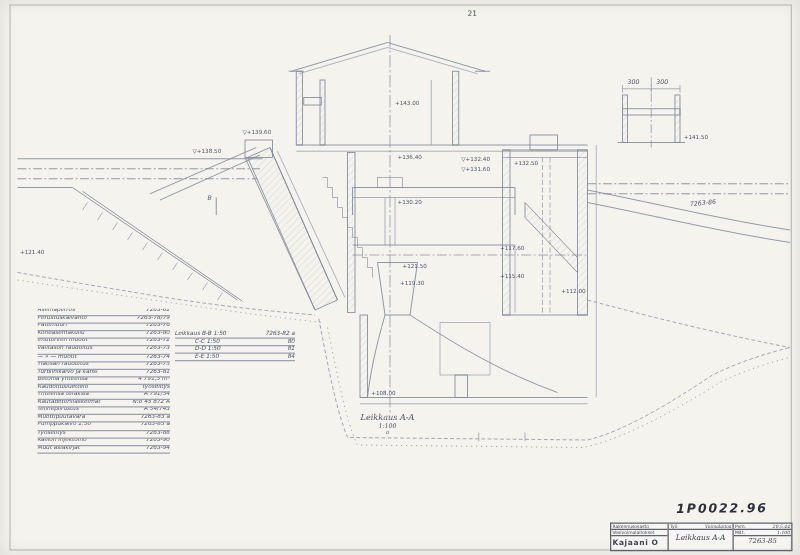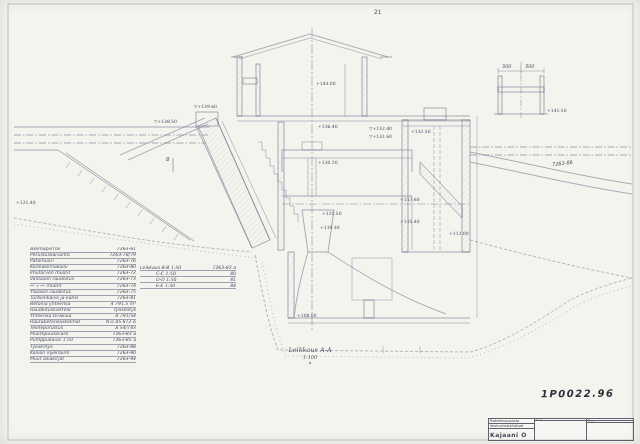--- a/index.html
+++ b/index.html
@@ -16,33 +16,33 @@
   .reflist{position:absolute;left:30px;top:247px;width:106px;}
   .refrow{display:flex;justify-content:space-between;font-size:4.6px;line-height:4.6px;height:5.1px;
     font-style:italic;color:#4d5468;border-bottom:.5px solid #9ba1af;overflow:hidden;}
   .sectable{position:absolute;left:140px;top:265px;width:96px;font-size:4.6px;font-style:italic;color:#4d5468;}
   .sechead{display:flex;justify-content:space-between;border-bottom:.5px solid #9ba1af;line-height:5px;}
   .secrow{display:flex;justify-content:space-between;border-bottom:.5px solid #9ba1af;padding-left:16px;line-height:5px;}
   .caption{position:absolute;left:262px;top:331px;width:96px;text-align:center;font-style:italic;color:#4d5468;}
   .caption .t{font-size:6.5px;line-height:7px;display:block;}
   .caption .s{font-size:5px;line-height:6px;display:block;}
   .caption .a{font-size:4.5px;line-height:5px;display:block;}
-  .stamp{position:absolute;left:541px;top:388px;font-size:10px;font-weight:bold;font-style:italic;
+  .stamp{position:absolute;left:541px;top:402px;font-size:10px;font-weight:bold;font-style:italic;
     letter-spacing:1.5px;color:#2c3038;transform:rotate(-.5deg);}
   .tblock{position:absolute;left:488px;top:418px;width:146px;height:23px;border:.8px solid #5c616d;
     display:flex;color:#3f4452;background:rgba(255,255,255,.25);box-sizing:border-box;}
   .tb-col{display:flex;flex-direction:column;box-sizing:border-box;}
   .tb-col.c1{width:46px;border-right:.6px solid #5c616d;}
   .tb-col.c2{width:52px;border-right:.6px solid #5c616d;}
   .tb-col.c3{width:46px;}
   .tb-cell{box-sizing:border-box;border-bottom:.5px solid #5c616d;padding:0 1px;overflow:hidden;white-space:nowrap;}
   .tb-cell:last-child{border-bottom:none;}
   .tiny{font-size:3.6px;line-height:5px;height:5px;}
   .company{font-size:6px;line-height:12px;height:12px;font-weight:bold;letter-spacing:.5px;}
-  .script{font-style:italic;font-family:"DejaVu Serif",serif;margin-top:16px;}
+  .script{font-style:italic;font-family:"DejaVu Serif",serif;}
   .tb-title{font-size:6px;line-height:14px;height:15px;text-align:center;}
   .kv{display:flex;justify-content:space-between;}
   .tb-num{font-size:5.5px;line-height:8px;height:8px;text-align:center;}
 </style>
 </head>
 <body>
 
 <div class="sheet">
 
   <svg width="640" height="444" viewBox="0 0 640 444">

